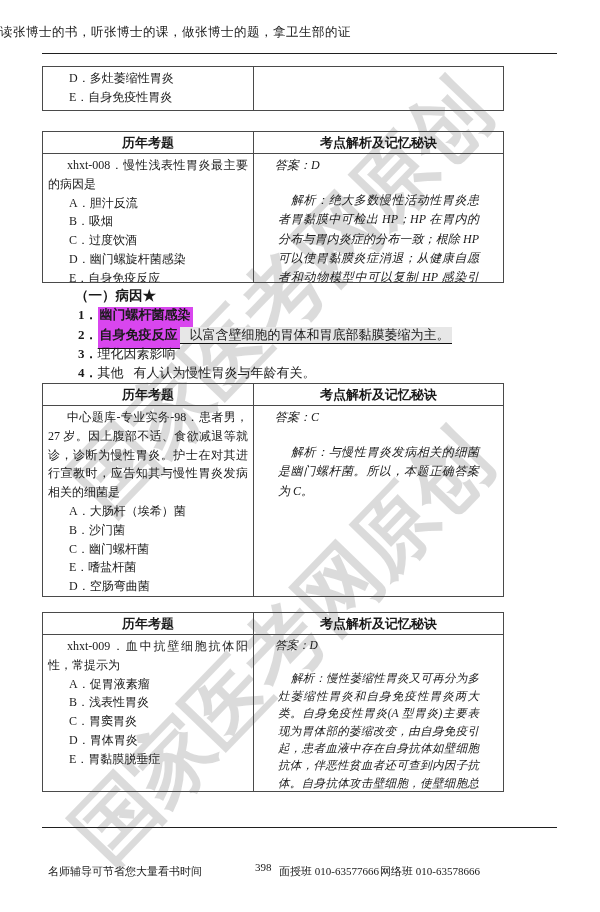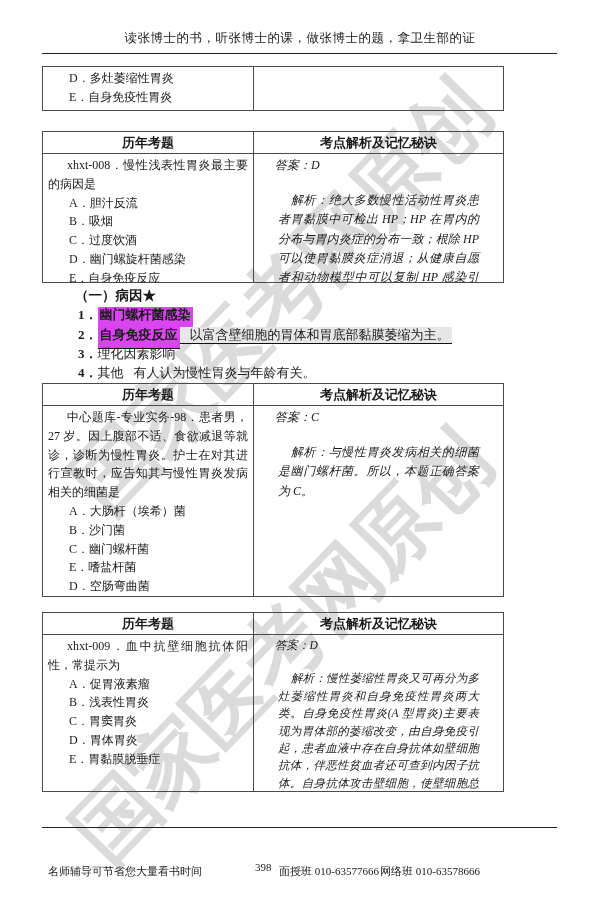--- a/index.html
+++ b/index.html
@@ -18,22 +18,22 @@
     font-family:"Liberation Sans","DejaVu Sans",sans-serif;
     font-weight:bold;font-size:82px;letter-spacing:-2px;
     color:rgba(0,0,0,0.14);
     transform:rotate(-46deg);transform-origin:center;
     pointer-events:none;z-index:1;
   }
   .wm-a{left:2px;top:242px;}
   .wm-b{left:3px;top:592px;}
   
   .top-slogan{
-    position:absolute;top:30px;left:0;width:100%;
-    text-align:center;font-size:12.5px;letter-spacing:.5px;z-index:2;
+    position:absolute;top:24px;left:0;width:100%;
+    text-align:left;font-size:12.5px;letter-spacing:.5px;z-index:2;
   }
   .header-rule{
     position:absolute;top:53px;left:42px;width:515px;
     border-top:1.5px solid #1f1f1f;z-index:2;
   }
   
   .qtable{
     position:absolute;left:42px;width:462px;box-sizing:border-box;
     border:1px solid #4a4a4a;display:flex;flex-direction:column;
     background:transparent;z-index:2;

